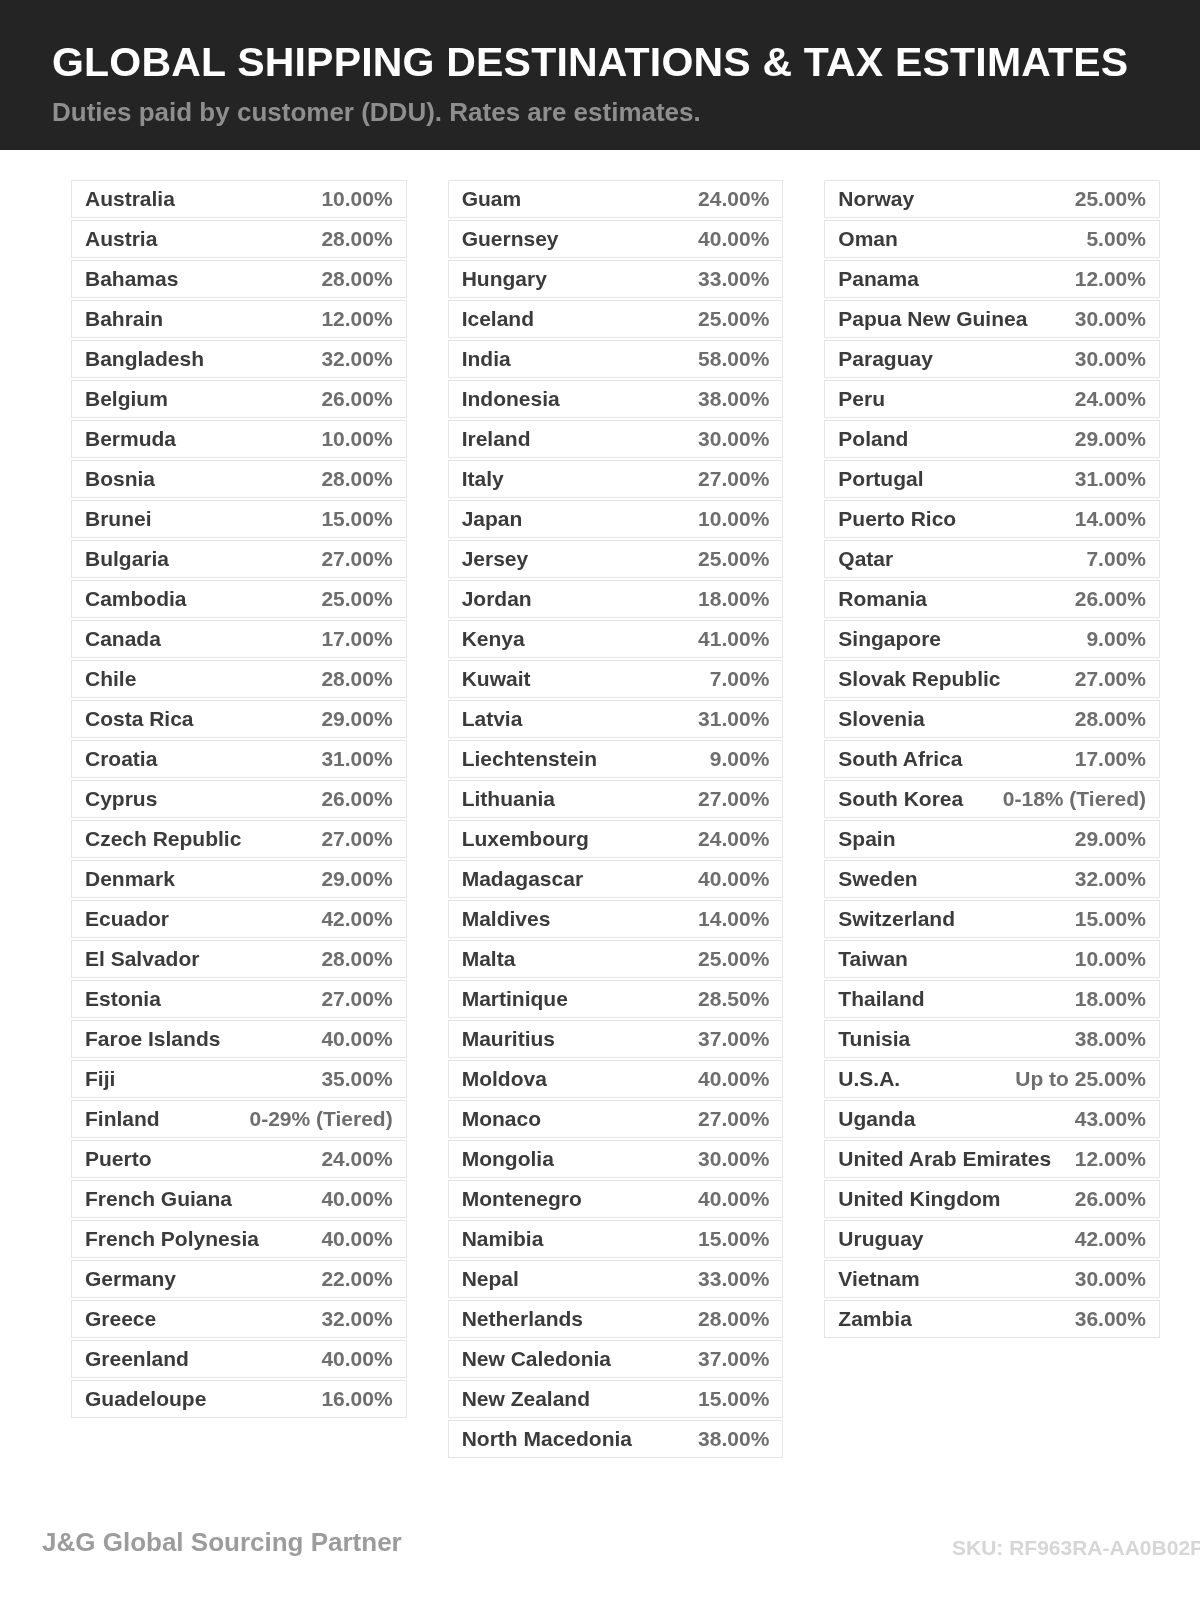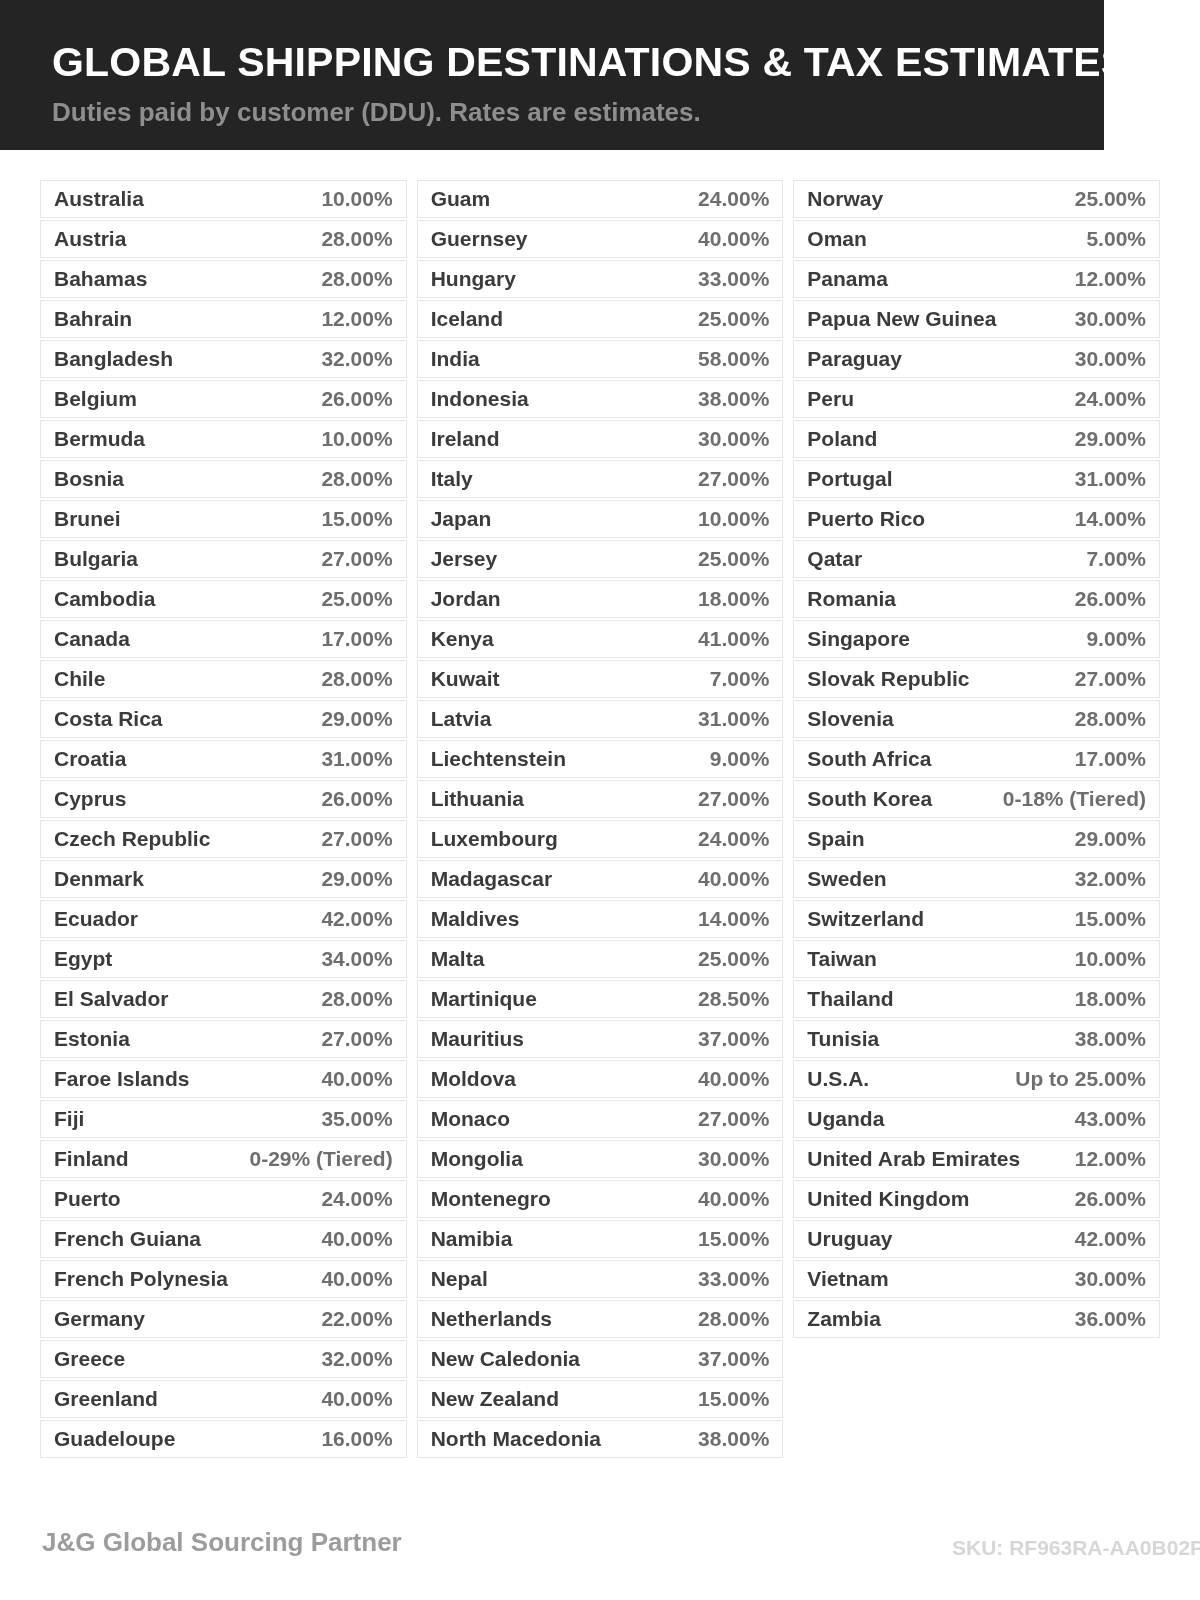--- a/index.html
+++ b/index.html
@@ -5,21 +5,21 @@
   * { margin: 0; padding: 0; box-sizing: border-box; }
   html, body {
     width: 1200px; height: 1600px;
     background: #ffffff;
     overflow: hidden;
     position: relative;
     font-family: "Liberation Sans", sans-serif;
     font-weight: bold;
   }
   .header {
-    width: 1104px; height: 150px;
+    width: 1200px; height: 150px;
     background: #242424;
     padding: 40px 40px 0 52px;
   }
   .title {
     color: #ffffff;
     font-size: 41px;
     letter-spacing: 0.2px;
     white-space: nowrap;
     line-height: 1.1;
   }
@@ -29,21 +29,21 @@
     margin-top: 12px;
     white-space: nowrap;
   }
   .table-area {
     padding: 30px 40px 0 40px;
     display: grid;
     grid-template-columns: repeat(3, 1fr);
     column-gap: 10px;
     align-items: start;
   }
-  .col { display: block; }
+  .col { display: block; margin-left: 31px; }
   .row {
     height: 38px;
     margin-bottom: 2px;
     border: 1px solid #e6e6e6;
     background: #ffffff;
     display: flex;
     align-items: center;
     justify-content: space-between;
     padding: 0 13px;
   }
@@ -154,24 +154,20 @@
       </div>
       <div class="row">
         <span class="country">Denmark</span>
         <span class="rate">29.00%</span>
       </div>
       <div class="row">
         <span class="country">Ecuador</span>
         <span class="rate">42.00%</span>
       </div>
       <div class="row">
-        <span class="country">Egypt</span>
-        <span class="rate">34.00%</span>
-      </div>
-      <div class="row">
         <span class="country">El Salvador</span>
         <span class="rate">28.00%</span>
       </div>
       <div class="row">
         <span class="country">Estonia</span>
         <span class="rate">27.00%</span>
       </div>
       <div class="row">
         <span class="country">Faroe Islands</span>
         <span class="rate">40.00%</span>

